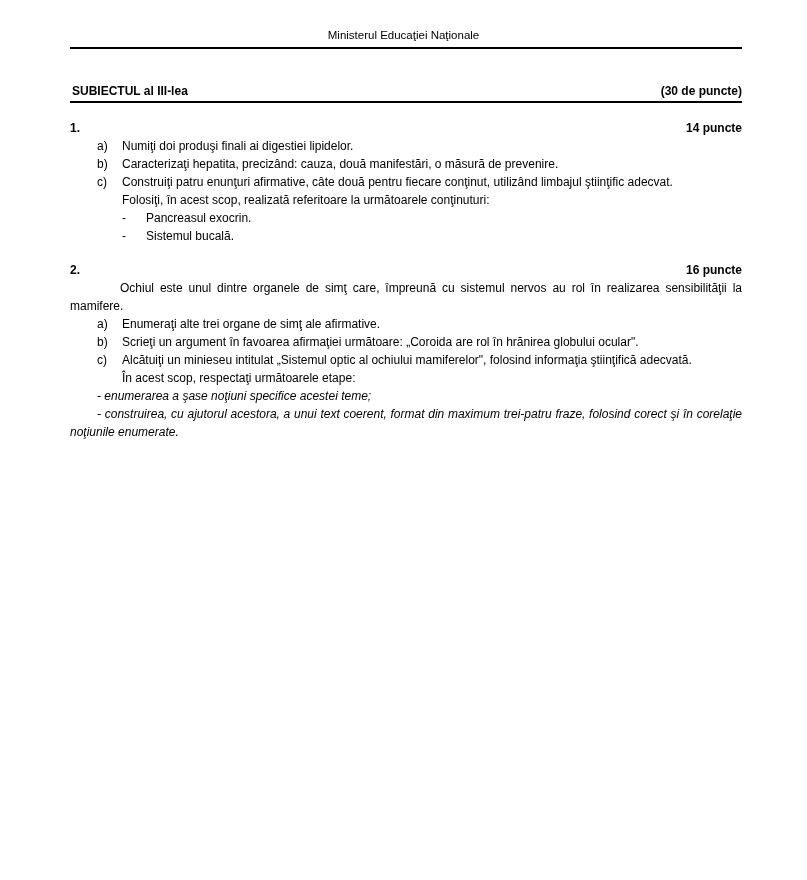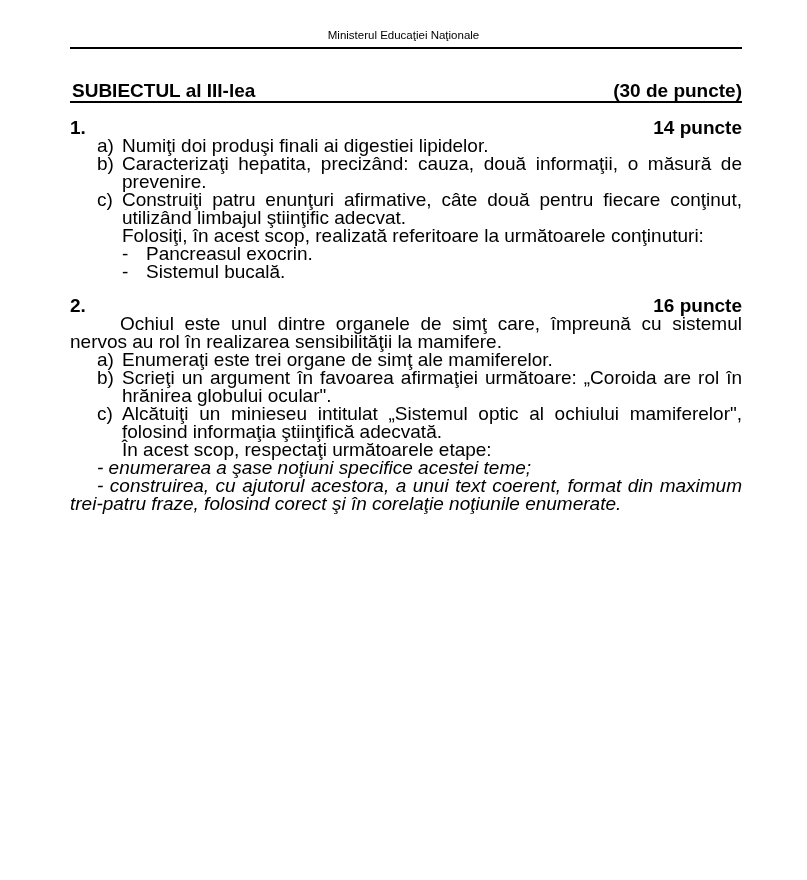--- a/index.html
+++ b/index.html
@@ -38,21 +38,21 @@
     margin: 4px 0 0 70px;
     width: 672px;
     height: 2px;
     background: #000;
   }
 
   
   .content {
     margin-left: 70px;
     width: 672px;
-    font-size: 19px;
+    font-size: 12px;
     line-height: 18px;
     margin-top: 33px;
   }
 
   
   .title-row {
     display: flex;
     justify-content: space-between;
     align-items: baseline;
     font-weight: bold;
@@ -149,21 +149,21 @@
     </div>
 
 
     <ul class="alpha">
       <li>
         <span class="marker">a)</span>
         <span>Numiţi doi produşi finali ai digestiei lipidelor.</span>
       </li>
       <li>
         <span class="marker">b)</span>
-        <span>Caracterizaţi hepatita, precizând: cauza, două informaţii, o măsură de prevenire.</span>
+        <span>Caracterizaţi hepatita, precizând: cauza, două manifestări, o măsură de prevenire.</span>
       </li>
       <li>
         <span class="marker">c)</span>
         <span>Construiţi patru enunţuri afirmative, câte două pentru fiecare conţinut, utilizând limbajul ştiinţific adecvat.</span>
       </li>
     </ul>
 
     <div class="sub-line">Folosiţi, în acest scop, realizată referitoare la următoarele conţinuturi:</div>
 
     <ul class="dash-in">
@@ -180,21 +180,21 @@
     <div class="item-head">
       <span>2.</span>
       <span>16 puncte</span>
     </div>
 
     <p class="para">Ochiul este unul dintre organele de simţ care, împreună cu sistemul nervos au rol în realizarea sensibilităţii la mamifere.</p>
 
     <ul class="alpha">
       <li>
         <span class="marker">a)</span>
-        <span>Enumeraţi este trei organe de simţ ale mamiferelor.</span>
+        <span>Enumeraţi alte trei organe de simţ ale afirmative.</span>
       </li>
       <li>
         <span class="marker">b)</span>
         <span>Scrieţi un argument în favoarea afirmaţiei următoare: „Coroida are rol în hrănirea globului ocular".</span>
       </li>
       <li>
         <span class="marker">c)</span>
         <span>Alcătuiţi un minieseu intitulat „Sistemul optic al ochiului mamiferelor", folosind informaţia ştiinţifică adecvată.</span>
       </li>
     </ul>

